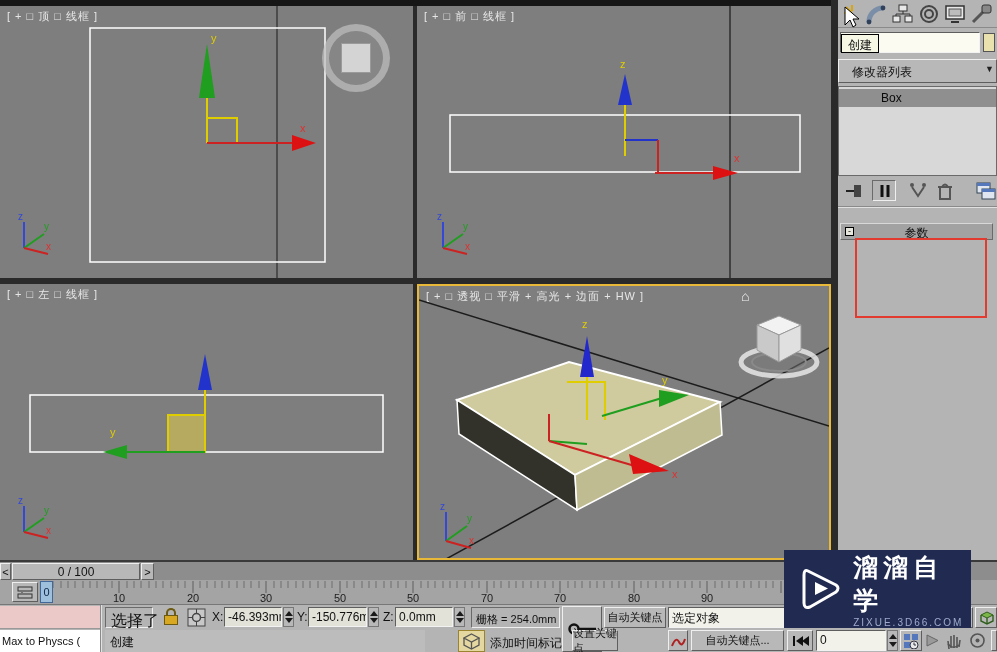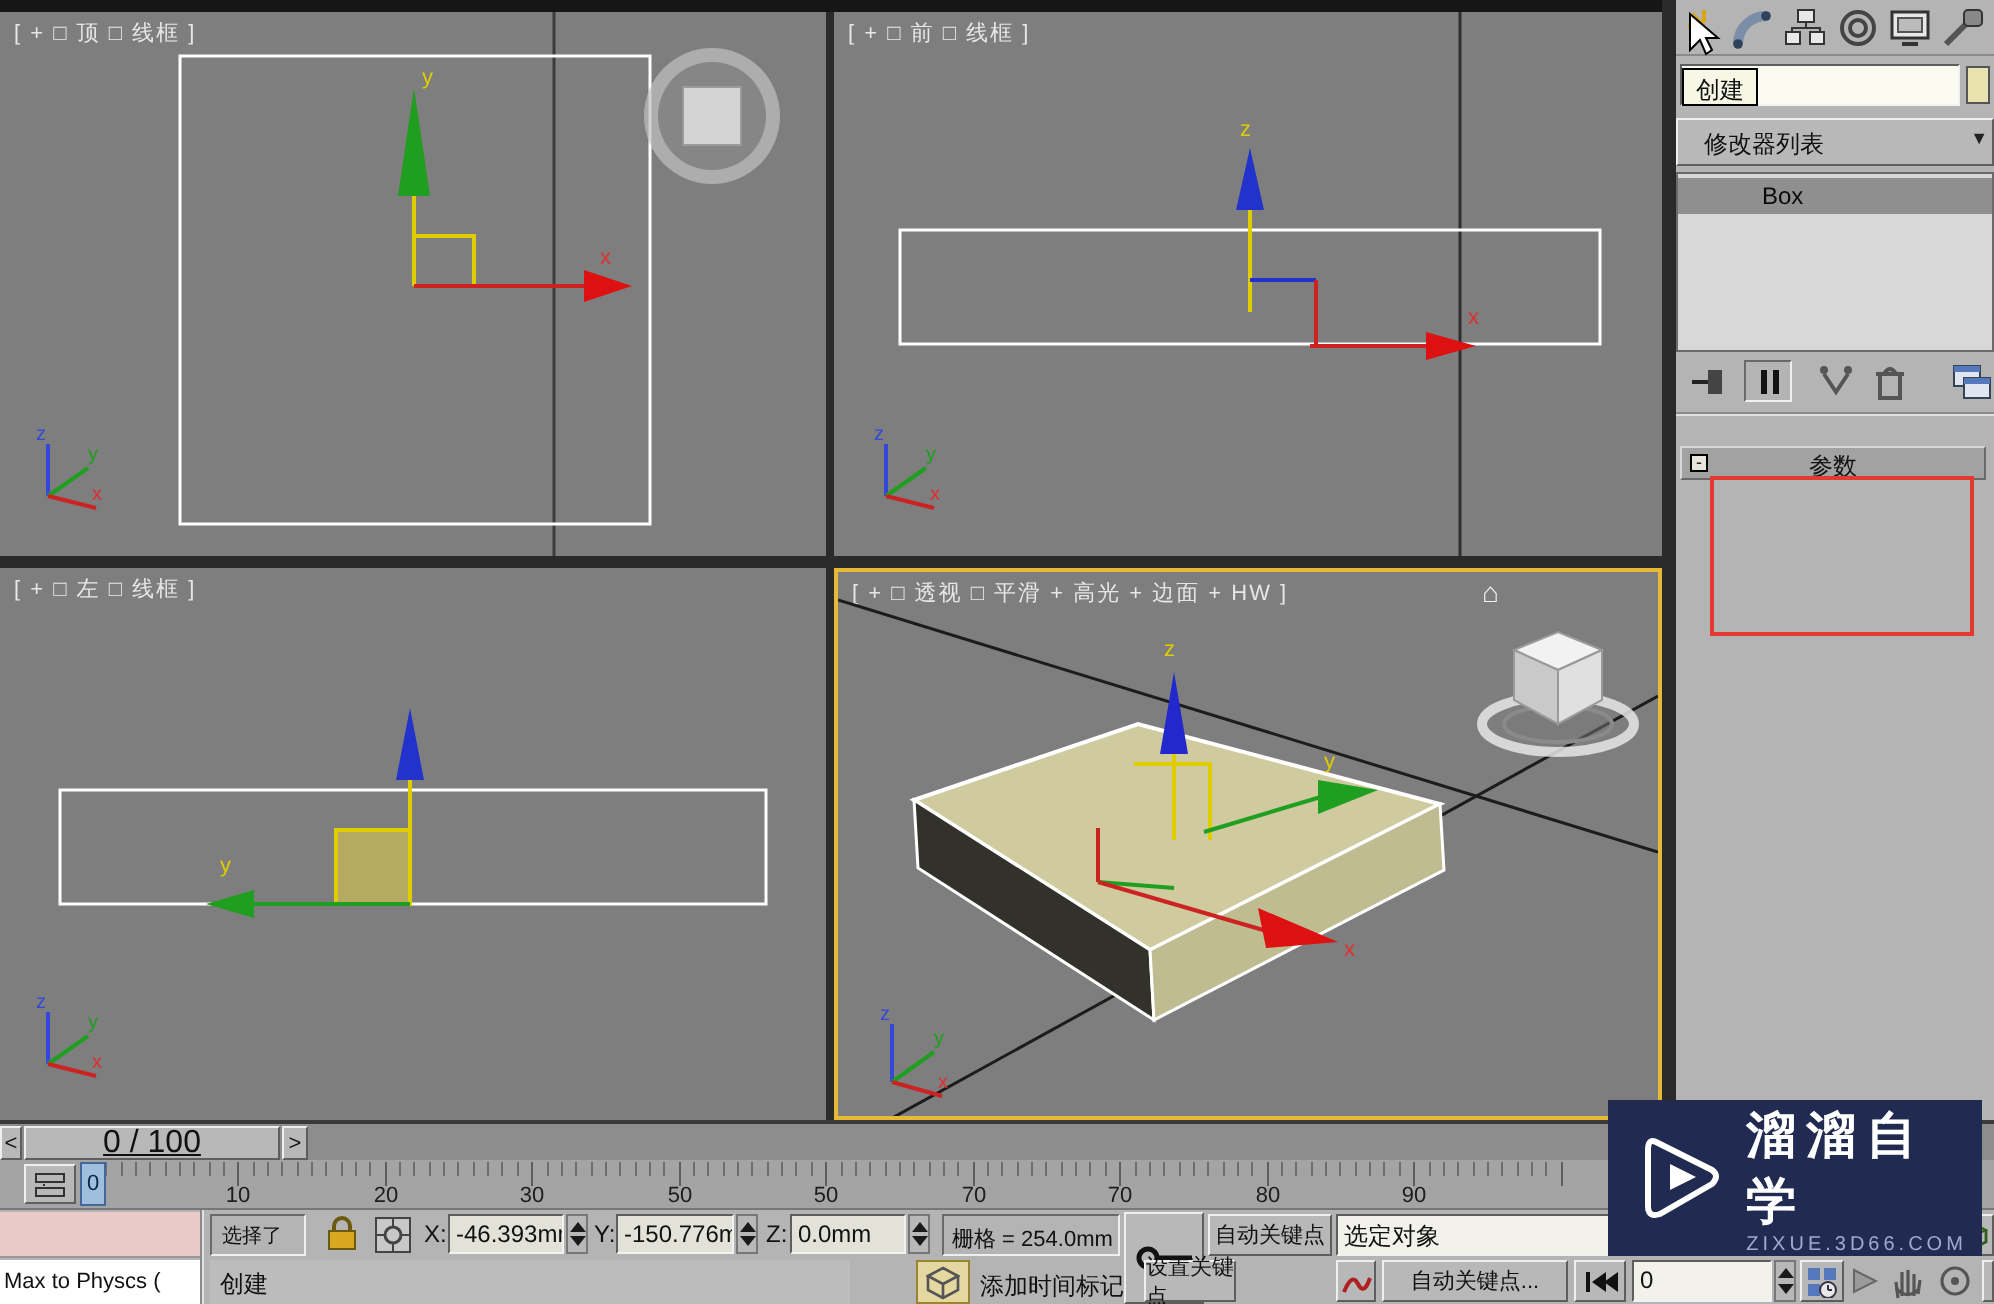--- a/index.html
+++ b/index.html
@@ -228,21 +228,21 @@
     <div class="abs rollout" style="left:2px;top:223px;width:153px;height:17px;padding-top:1px;">
       <span>参数</span>
       <span class="abs" style="left:4px;top:3px;width:9px;height:9px;background:#e6e6dc;border:1px solid #000;font-size:9px;line-height:7px;">-</span>
     </div>
 
     <div class="abs" style="left:17px;top:238px;width:132px;height:80px;border:2px solid #E23A2E;z-index:40;"></div>
   </div>
 
   <div class="abs" style="left:0;top:560px;width:997px;height:20px;background:#8d8d8d;border-top:2px solid #3a3a3a;">
     <div class="abs raised btn" style="left:0;top:1px;width:11px;height:17px;">&lt;</div>
-    <div class="abs raised btn" style="left:12px;top:1px;width:128px;height:17px;font-size:16px;text-decoration:underline;">0 / 100</div>
+    <div class="abs raised btn" style="left:12px;top:1px;width:128px;height:17px;font-size:12px;">0 / 100</div>
     <div class="abs raised btn" style="left:141px;top:1px;width:13px;height:17px;">&gt;</div>
   </div>
 
   <div class="abs" style="left:0;top:580px;width:997px;height:24px;background:#a4a4a4;">
     <svg class="abs" style="left:0;top:0;" width="997" height="24">
       <g stroke="#5e5e5e" stroke-width="1">
         <line x1="46" y1="1" x2="46" y2="13"></line>
           <line x1="119" y1="1" x2="119" y2="13"></line>
           <line x1="193" y1="1" x2="193" y2="13"></line>
           <line x1="266" y1="1" x2="266" y2="13"></line>
@@ -366,21 +366,21 @@
     </div>
     <div class="abs btn" style="left:40px;top:1px;width:13px;height:22px;background:#9ec0dc;border:1px solid #44679a;color:#10254a;font-size:11px;">0</div>
   </div>
 
   <div class="abs" style="left:0;top:604px;width:997px;height:48px;background:#b4b4b4;border-top:1px solid #777;">
 
     <div class="abs" style="left:0;top:1px;width:100px;height:23px;background:#ecc9c9;border-bottom:1px solid #999;"></div>
     <div class="abs mono" style="left:0;top:25px;width:100px;height:23px;background:#ffffff;font-size:11px;padding:5px 0 0 2px;white-space:nowrap;overflow:hidden;">Max to Physcs (</div>
     <div class="abs" style="left:100px;top:0;width:2px;height:48px;background:#8a8a8a;border-right:1px solid #e2e2e2;"></div>
 
-    <div class="abs sunken" style="left:105px;top:2px;width:48px;height:21px;padding:3px 0 0 5px;font-size:10px;white-space:nowrap;">选择了</div>
+    <div class="abs sunken" style="left:105px;top:2px;width:48px;height:21px;padding:3px 0 0 5px;font-size:16px;white-space:nowrap;">选择了</div>
 
     <div class="abs" style="left:163px;top:3px;width:16px;height:19px;">
       <div style="width:10px;height:7px;border:2px solid #6b5a10;border-bottom:none;border-radius:5px 5px 0 0;margin:0 auto;"></div>
       <div style="width:14px;height:10px;background:#d8a820;border:1px solid #6b5a10;margin:0 auto;"></div>
     </div>
 
     <svg class="abs" style="left:186px;top:2px;" width="21" height="21">
       <rect x="2" y="2" width="17" height="17" fill="#c8c8c8" stroke="#444"></rect>
         <circle cx="10.5" cy="10.5" r="4" fill="none" stroke="#444" stroke-width="1.5"></circle>
         <line x1="10.5" y1="2" x2="10.5" y2="7" stroke="#444"></line>
@@ -498,21 +498,21 @@
     </div>
     <div class="abs raised" style="left:975px;top:2px;width:22px;height:21px;">
       <svg style="margin:2px 0 0 3px;" width="16" height="16">
           <polygon points="8,2 14,5 8,8 2,5" fill="#7ab648" stroke="#2f5e1c"></polygon>
           <polyline points="2,5 2,11 8,14 14,11 14,5" fill="none" stroke="#2f5e1c" stroke-width="1.4"></polyline>
           <line x1="8" y1="8" x2="8" y2="14" stroke="#2f5e1c" stroke-width="1.4"></line>
         </svg>
     </div>
   </div>
 
-  <div class="abs" style="left:804px;top:550px;width:187px;height:78px;background:#212B52;z-index:100;display:flex;align-items:center;">
+  <div class="abs" style="left:784px;top:550px;width:187px;height:78px;background:#212B52;z-index:100;display:flex;align-items:center;">
     <svg style="margin-left:14px;" width="46" height="48">
       <path d="M10,6 L38,20 Q42,23 38,27 L12,42 Q6,44 6,38 L6,10 Q6,4 10,6 Z" fill="none" stroke="#ffffff" stroke-width="3" stroke-linejoin="round"></path>
       <polygon points="17,17 30,23.5 17,30" fill="#ffffff"></polygon>
     </svg>
     <div style="margin-left:10px;">
       <div class="wm-title">溜溜自学</div>
       <div class="wm-url" style="text-transform:uppercase;">zixue.3d66.com</div>
     </div>
   </div>
 

